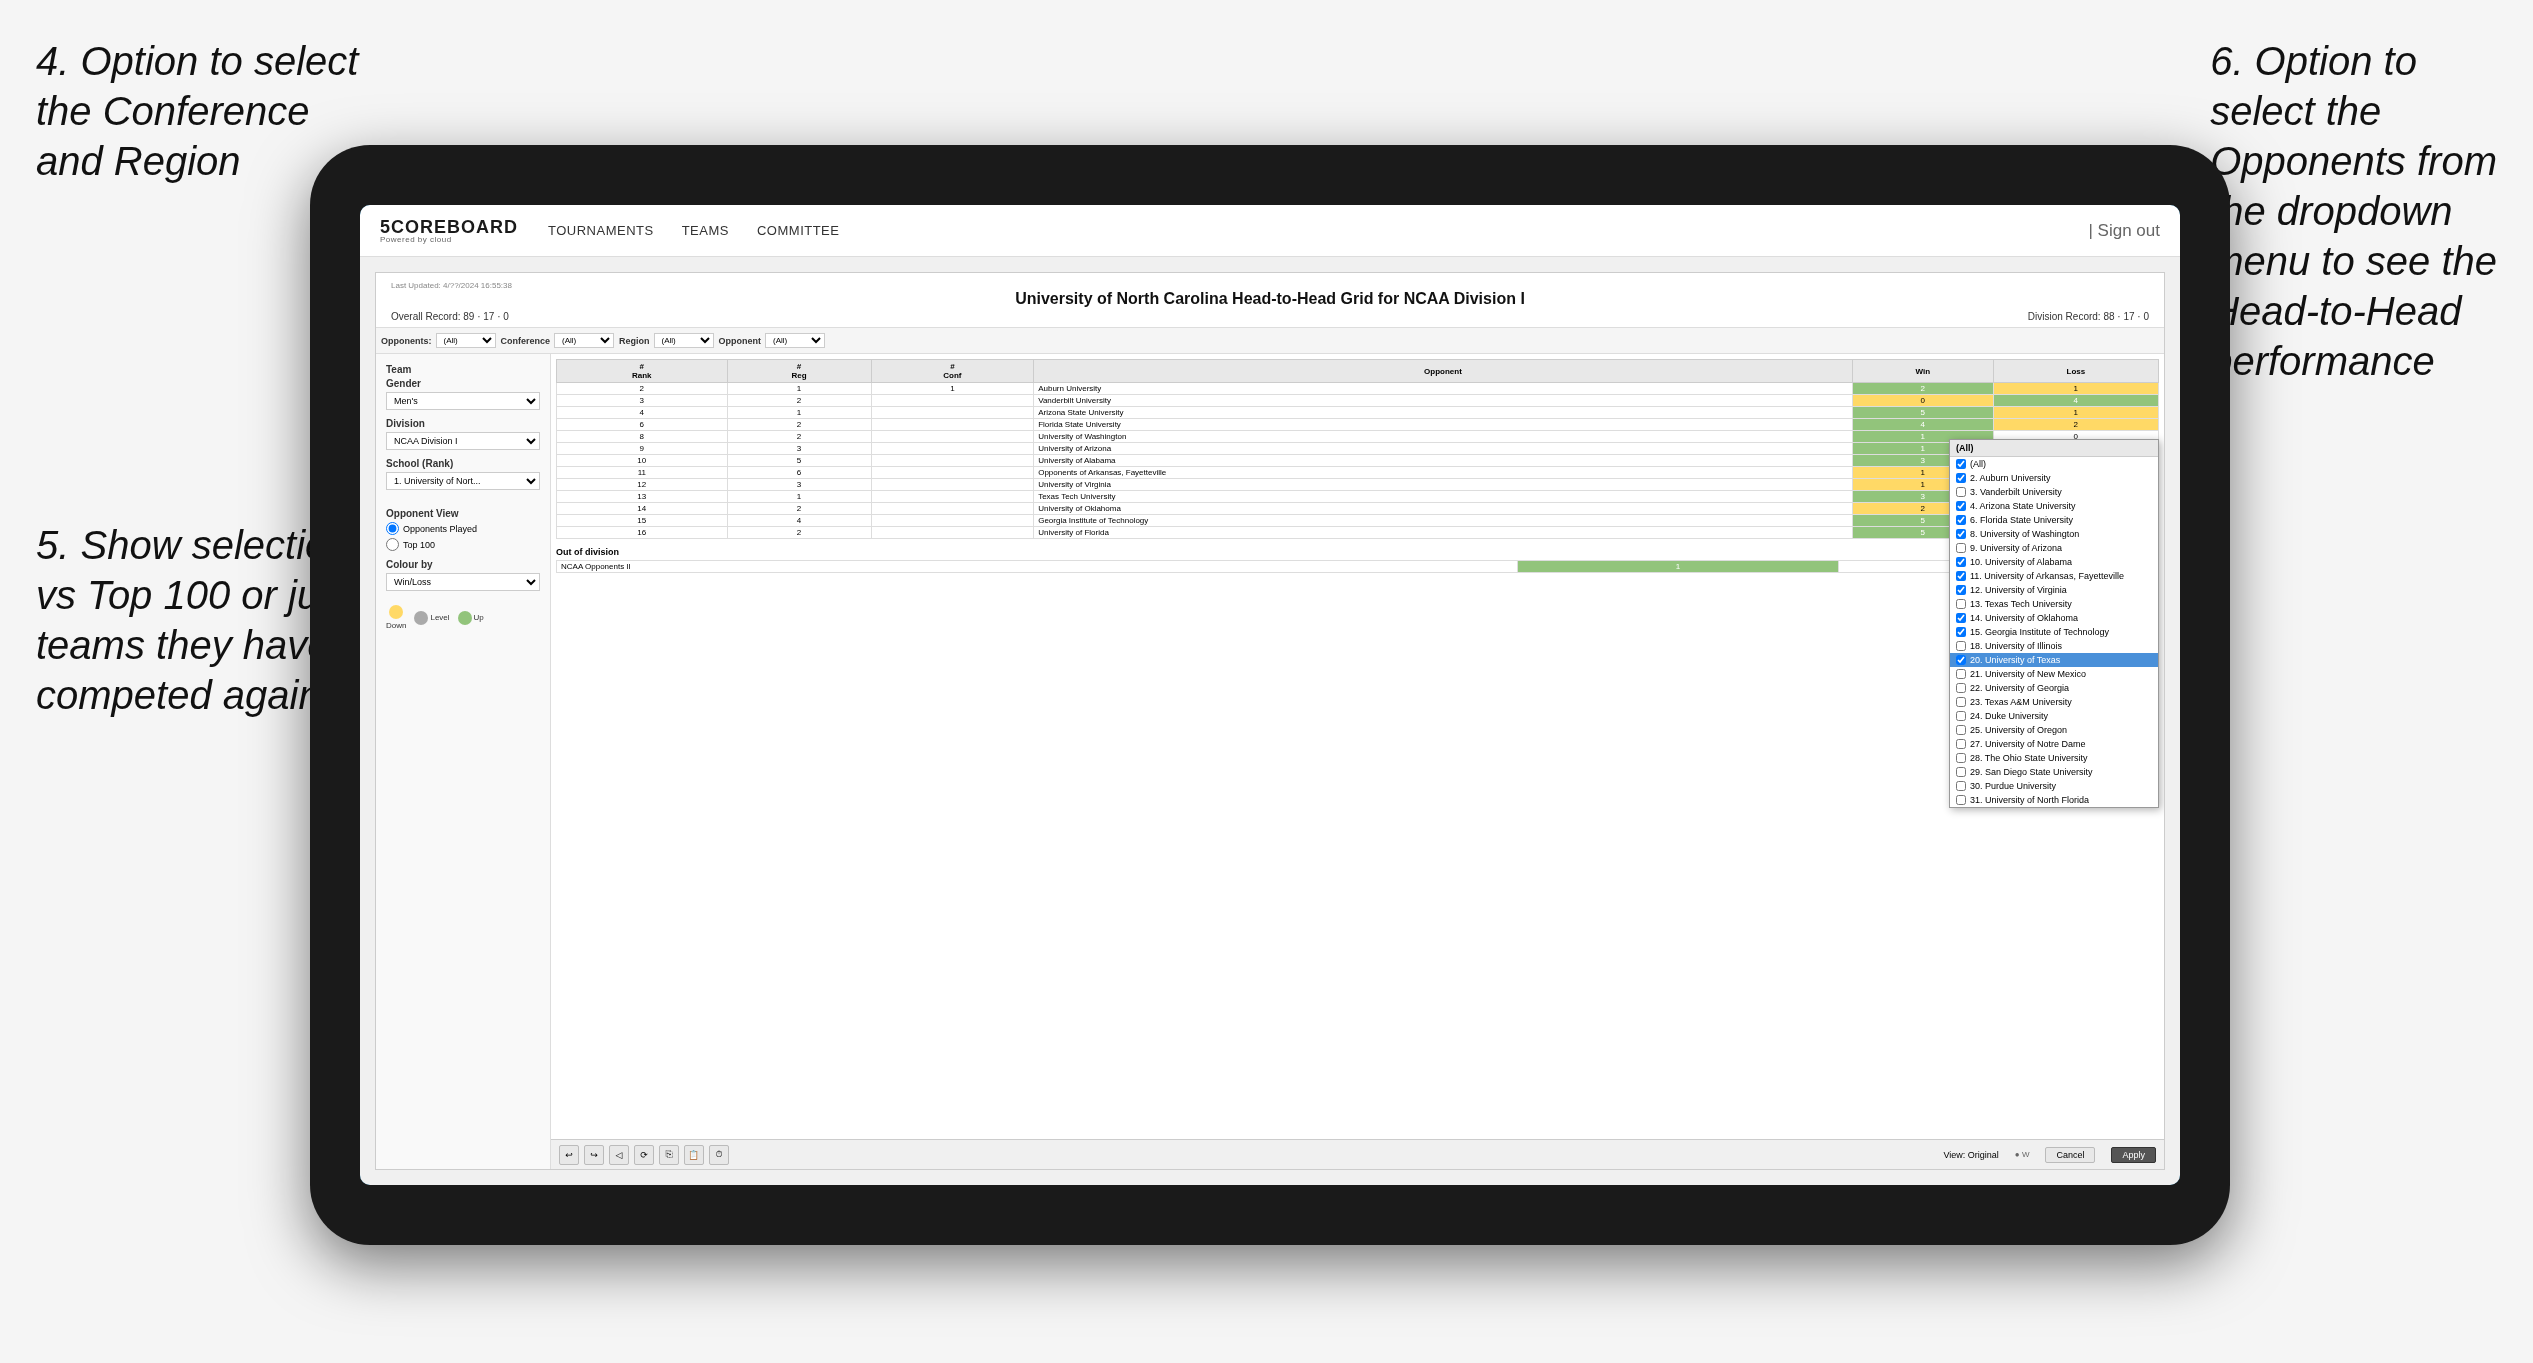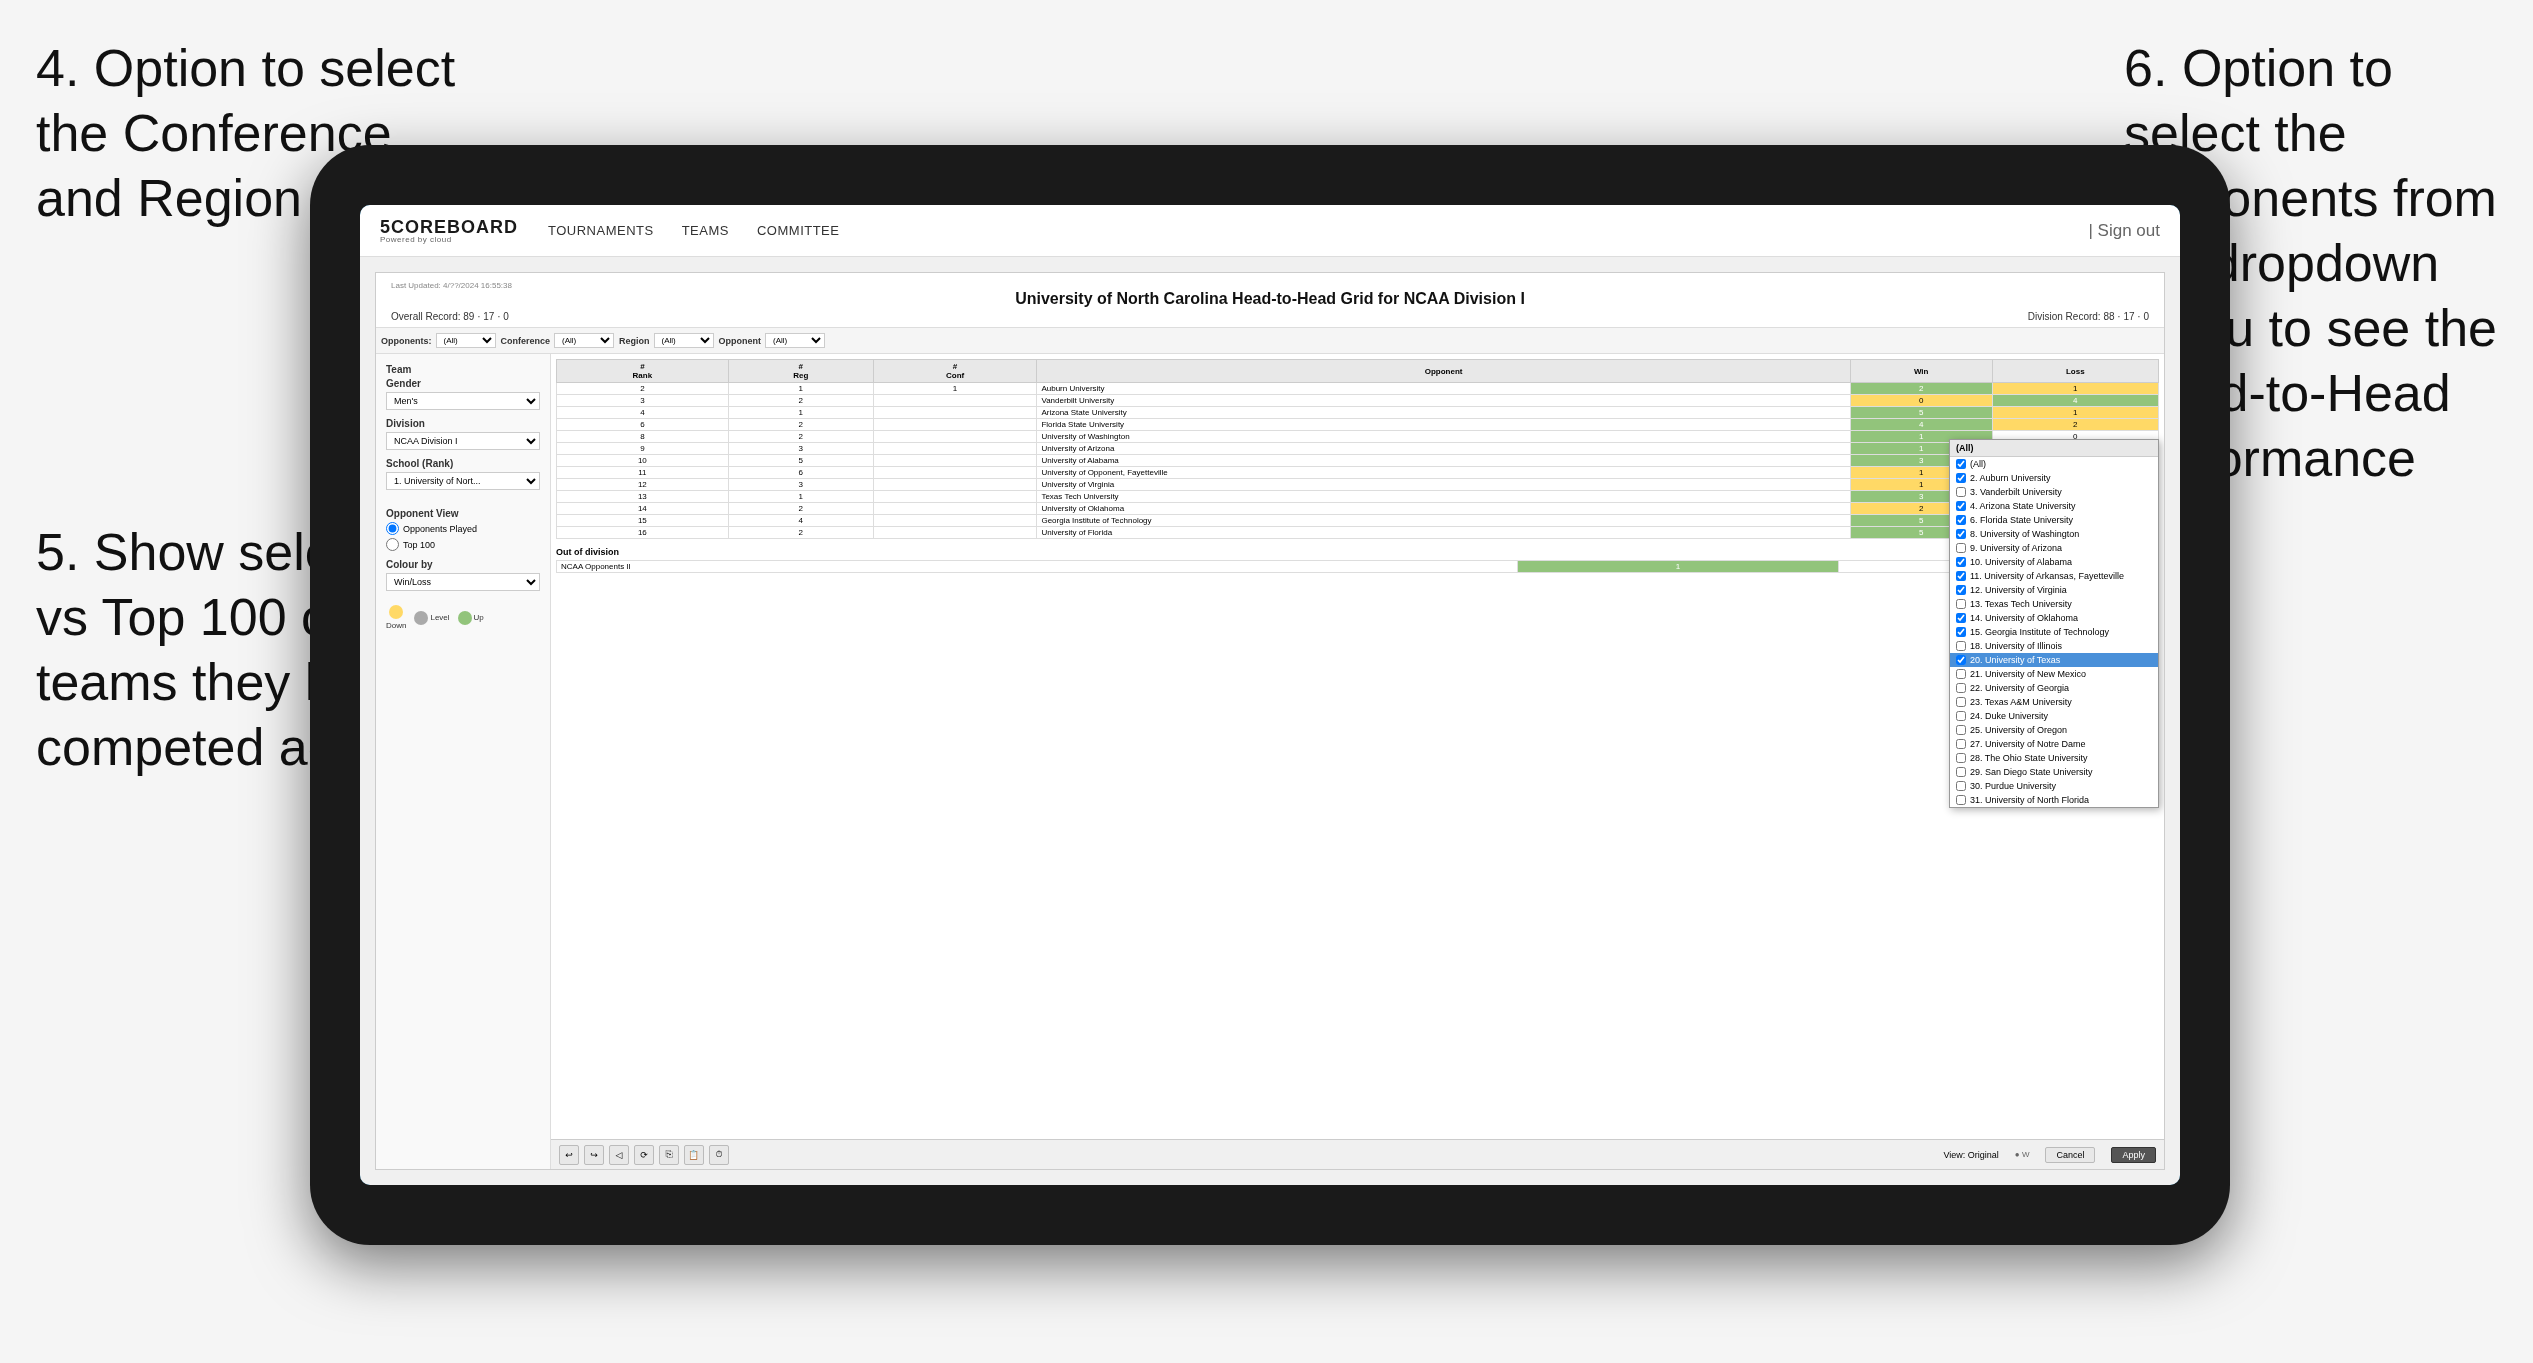--- a/index.html
+++ b/index.html
@@ -8,24 +8,25 @@
       font-family: Arial, sans-serif;
       width: 2533px;
       height: 1363px;
       overflow: hidden;
       position: relative;
     }
 
     
     .annotation {
       position: absolute;
-      font-size: 52px;
+      font-size: 40px;
       font-weight: 400;
       color: #111;
       line-height: 1.25;
+      font-style: italic;
     }
 
     
     .arrows-svg {
       position: absolute;
       top: 0; left: 0;
       width: 2533px;
       height: 1363px;
       pointer-events: none;
     }
@@ -592,21 +593,21 @@
       <td class="num">5</td>
       <td class="num"></td>
       <td class="name">University of Alabama</td>
       <td class="cell-green">3</td>
       <td class="cell-white">0</td>
     </tr>
                       <tr>
       <td class="num">11</td>
       <td class="num">6</td>
       <td class="num"></td>
-      <td class="name">University of Opponent, Fayetteville</td>
+      <td class="name">Opponents of Arkansas, Fayetteville</td>
       <td class="cell-yellow">1</td>
       <td class="cell-yellow">1</td>
     </tr>
                       <tr>
       <td class="num">12</td>
       <td class="num">3</td>
       <td class="num"></td>
       <td class="name">University of Virginia</td>
       <td class="cell-yellow">1</td>
       <td class="cell-yellow">1</td>

